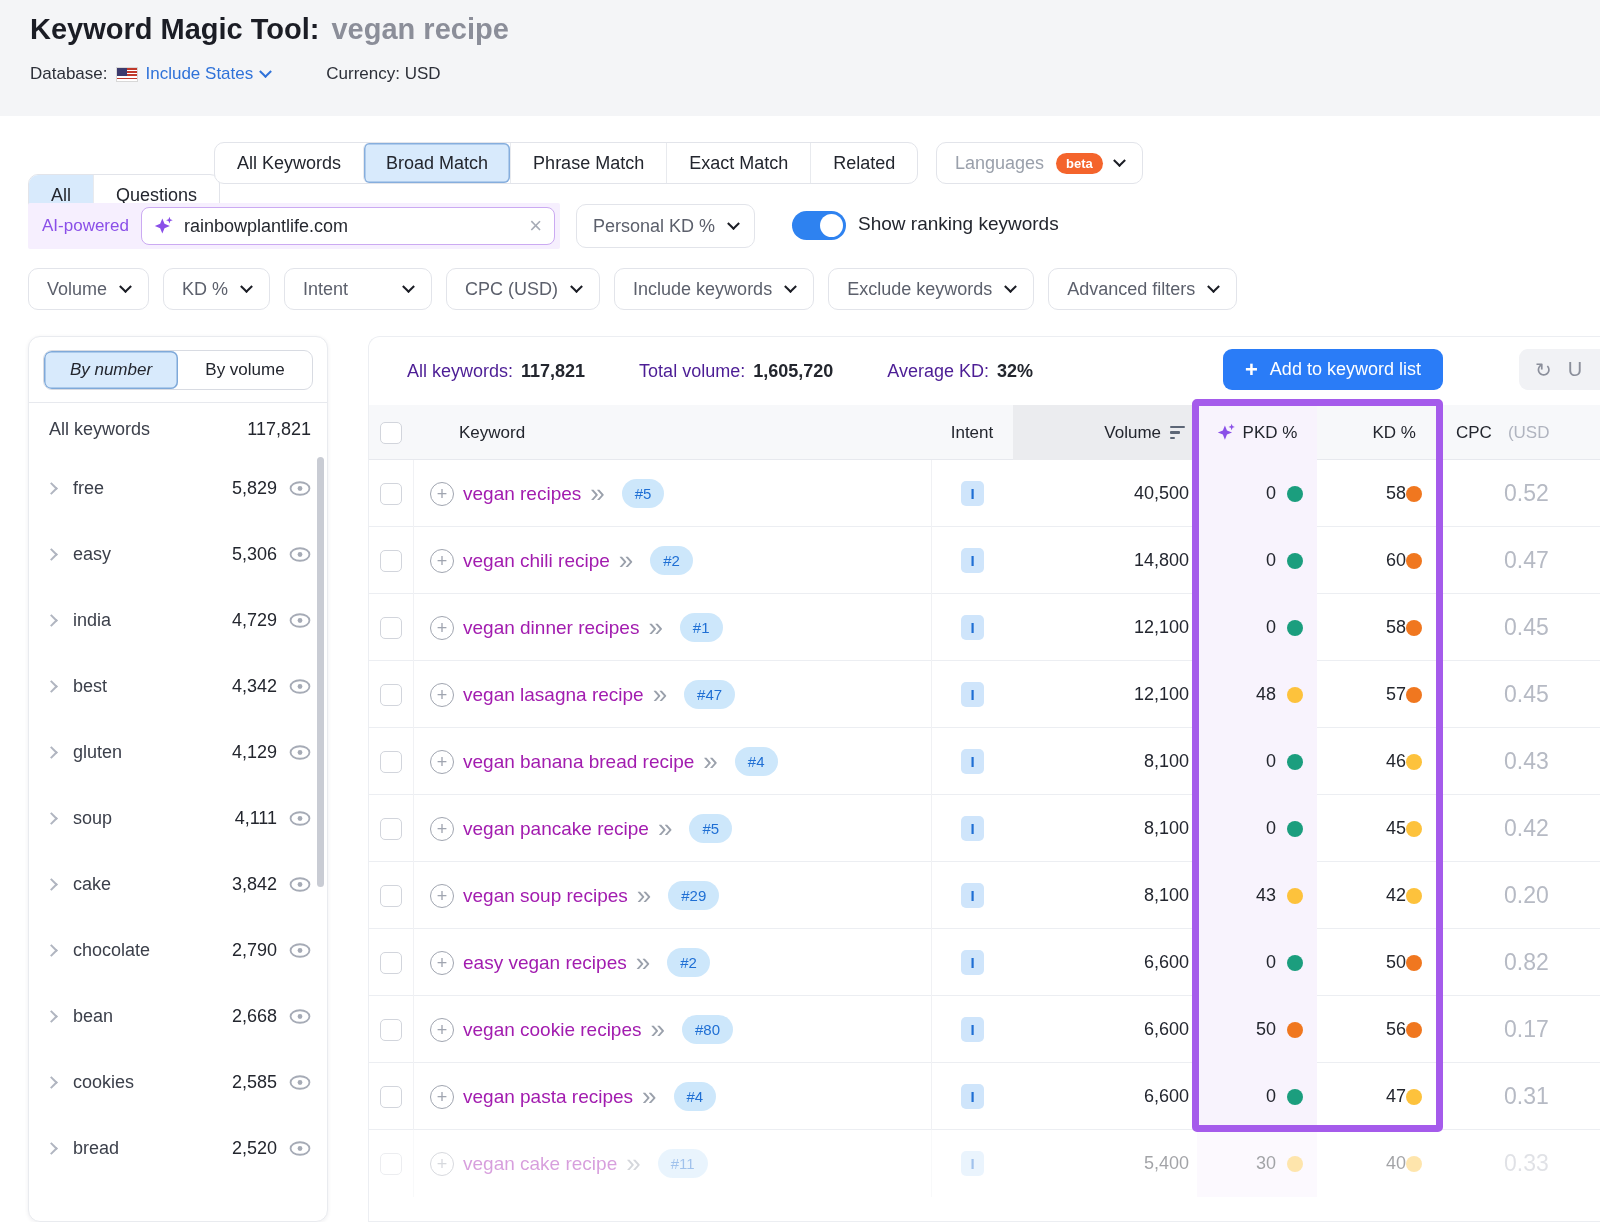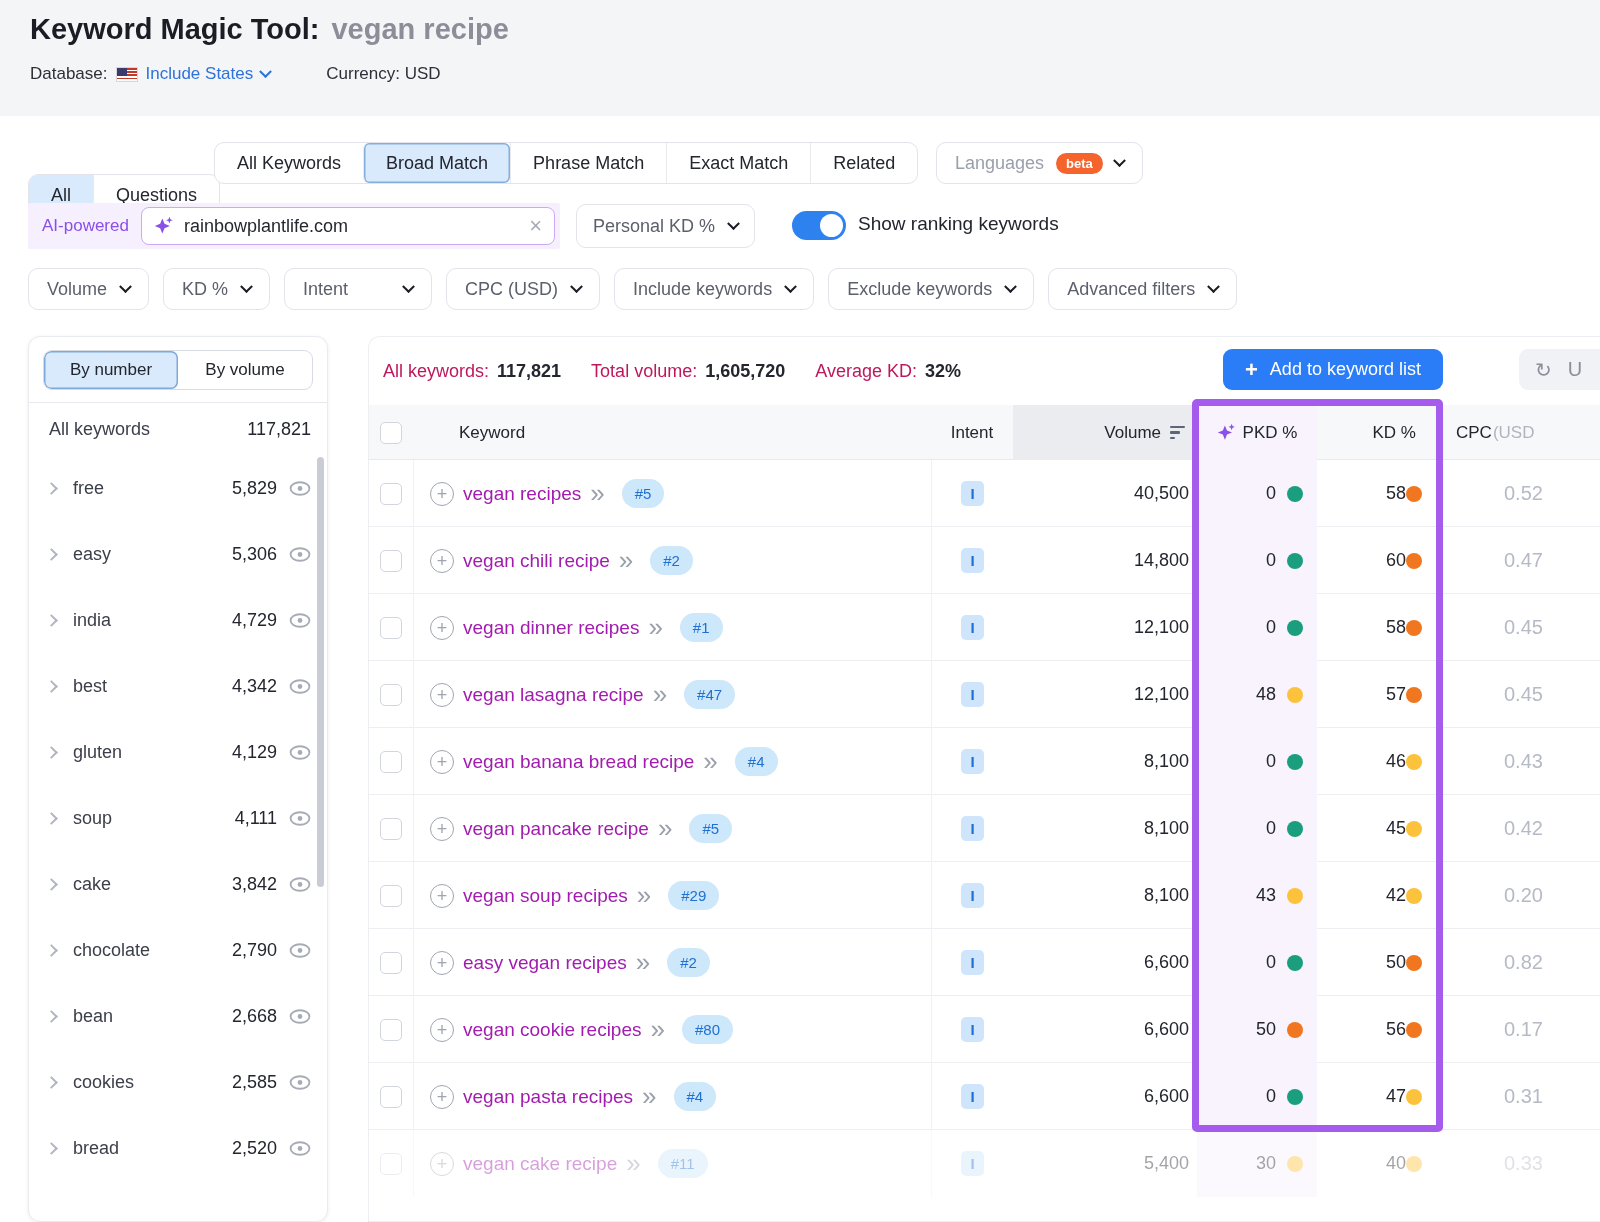--- a/index.html
+++ b/index.html
@@ -43,50 +43,50 @@
   
   .filters { position:absolute; left:28px; top:268px; display:flex; gap:14px; }
   .fbtn { height:42px; border:1px solid #e2e4ea; border-radius:10px; background:#fff; display:flex; align-items:center; gap:14px; padding:0 18px; font-size:18px; color:#5c606c; cursor:pointer; white-space:nowrap; }
   .fbtn.wide { min-width:148px; justify-content:space-between; }
   .chev.dark { border-color:#1b1d25; }
 
   
   .sidebar { position:absolute; left:28px; top:336px; width:300px; height:886px; background:#fff; border:1px solid #e9ebef; border-radius:12px; box-shadow:0 1px 4px rgba(30,35,60,.07); overflow:hidden; }
   .side-tabs { margin:13px 14px 12px; height:40px; display:flex; border:1px solid #d8dbe2; border-radius:9px; overflow:hidden; }
   .side-tabs .stab { flex:1; display:flex; align-items:center; justify-content:center; font-size:17px; color:#23262e; cursor:pointer; }
-  .side-tabs .stab.sel { background:#d8eafc; box-shadow:inset 0 0 0 1.5px #7fa9d9; border-radius:7px; }
+  .side-tabs .stab.sel { background:#d8eafc; box-shadow:inset 0 0 0 1.5px #7fa9d9; border-radius:7px;font-style:italic; }
   .side-div { border-top:1px solid #e7e9ee; }
   .side-row { display:flex; align-items:center; padding:0 16px 0 18px; font-size:18px; color:#3c404b; }
   .side-row.allkw { height:52px; padding-left:20px; }
   .side-row.item { height:66px; cursor:pointer; }
   .chev-r { width:9px; height:9px; border-top:2.2px solid #b0b5c0; border-right:2.2px solid #b0b5c0; transform:rotate(45deg); display:inline-block; flex:0 0 auto; }
   .g-label { margin-left:17px; }
   .g-count { margin-left:auto; color:#23262e; }
   .eye { margin-left:12px; flex:0 0 auto; cursor:pointer; }
   .side-scroll { position:absolute; right:3px; top:120px; width:7px; height:430px; border-radius:4px; background:#c9ccd4; }
 
   
   .tcard { position:absolute; left:368px; top:336px; width:1232px; height:886px; background:#fff; border:1px solid #eceef2; border-right:none; border-radius:12px 0 0 0; }
   .stats { position:absolute; left:0; top:0; width:100%; height:68px; display:flex; align-items:center; padding-left:14px; font-size:18px; }
-  .stats .lbl { color:#be185d; margin-right:8px; }
+  .stats .lbl { color:#4c1d95; margin-right:8px;margin-left:24px; }
   .stats .val { font-weight:bold; margin-right:30px; }
   .add-btn { position:absolute; left:854px; top:12px; height:41px; border-radius:9px; background:#2a7cf7; color:#fff; font-size:18px; display:flex; align-items:center; gap:12px; padding:0 22px; cursor:pointer; }
   .add-btn .plus { font-size:22px; font-weight:bold; line-height:1; }
   .refresh-btn { position:absolute; left:1150px; top:12px; width:90px; height:41px; border-radius:9px; background:#f1f2f5; color:#8b8f9b; font-size:20px; display:flex; align-items:center; gap:16px; padding:0 16px; cursor:pointer; }
 
   .tgrid { display:grid; grid-template-columns:44px 518px 82px 184px 120px 125px 159px; align-items:center; }
   .thead { position:absolute; left:0; top:68px; width:1232px; height:55px; background:#f7f8fa; border-bottom:1px solid #e7e9ee; font-size:17px; color:#23262e; }
   .thead .h { height:55px; display:flex; align-items:center; }
   .h-check { justify-content:center; }
   .h-kw { padding-left:46px; }
   .h-intent { justify-content:center; }
   .h-vol { justify-content:flex-end; padding-right:12px; gap:9px; background:#ebecef; }
   .h-pkd { justify-content:center; gap:7px; background:#f8f3fd; }
   .h-kd { justify-content:flex-end; padding-right:26px; }
-  .h-cpc { padding-left:14px; gap:1px; }
+  .h-cpc { padding-left:14px; gap:16px; }
   .h-cpc .unit { color:#b0b4bf; }
   .sort-ic { display:inline-flex; flex-direction:column; gap:3px; }
   .sort-ic i { display:block; height:2.5px; background:#5c6676; border-radius:1px; }
   .sort-ic i:nth-child(1){ width:15px; } .sort-ic i:nth-child(2){ width:10px; } .sort-ic i:nth-child(3){ width:5px; }
 
   .tbody { position:absolute; left:0; top:123px; width:1232px; }
   .trow { border-bottom:1px solid #eceef2; height:67px; }
   .trow .cell { height:67px; display:flex; align-items:center; }
   .c-check { justify-content:center; }
   .cb { width:22px; height:22px; border:1.5px solid #d2d5dc; border-radius:5px; background:#fff; cursor:pointer; }
@@ -94,21 +94,21 @@
   .plus-circle { width:24px; height:24px; border:1.6px solid #a0a5b0; border-radius:50%; color:#a0a5b0; font-size:18px; display:flex; align-items:center; justify-content:center; line-height:1; cursor:pointer; flex:0 0 auto; }
   .kw-link { color:#a21caf; font-size:19px; text-decoration:none; cursor:pointer; white-space:nowrap; }
   .dbl { color:#9aa0ab; font-size:26px; line-height:0.6; cursor:pointer; }
   .rank { background:#cde7fb; color:#1f6fd4; font-size:15px; padding:6px 13px; border-radius:16px; margin-left:8px; white-space:nowrap; }
   .c-intent { justify-content:center; border-left:1px solid #f0f1f4; }
   .ibadge { width:23px; height:25px; background:#cfe5fb; color:#1f6fd4; font-weight:bold; font-size:15px; border-radius:5px; display:flex; align-items:center; justify-content:center; }
   .c-vol { justify-content:flex-end; padding-right:8px; font-size:18px; color:#23262f; }
   .c-pkd { justify-content:flex-end; padding-right:14px; gap:11px; font-size:18px; background:#f8f3fd; }
   .c-kd { justify-content:flex-end; padding-right:20px; font-size:18px; }
   .dot { width:16px; height:16px; border-radius:50%; display:inline-block; }
-  .c-cpc { padding-left:62px; font-size:20px; color:#b6bac4;text-align:right; }
+  .c-cpc { padding-left:62px; font-size:23px; color:#b6bac4;text-align:right; }
   .trow.faded { opacity:.42; border-bottom:none; }
 
   
   .hl-rect { position:absolute; left:1192px; top:399px; width:251px; height:733px; border:7px solid #a55beb; border-radius:5px; pointer-events:none; z-index:9; }
 </style>
 </head>
 <body>
 
 <div class="topstrip"></div>
 

